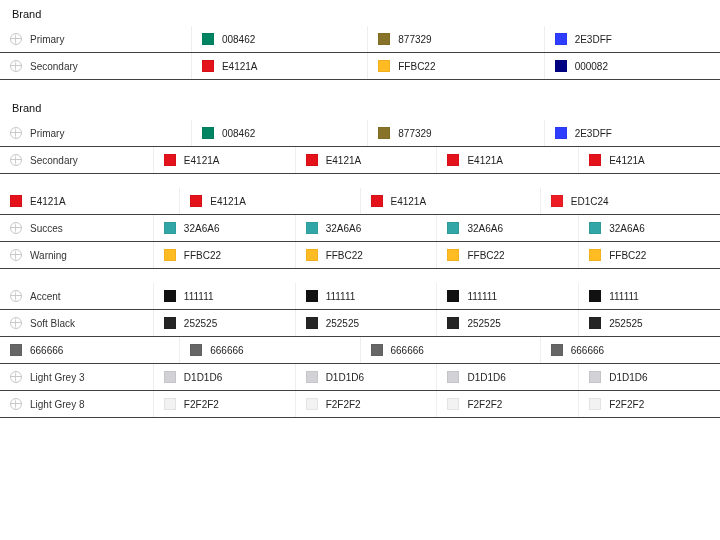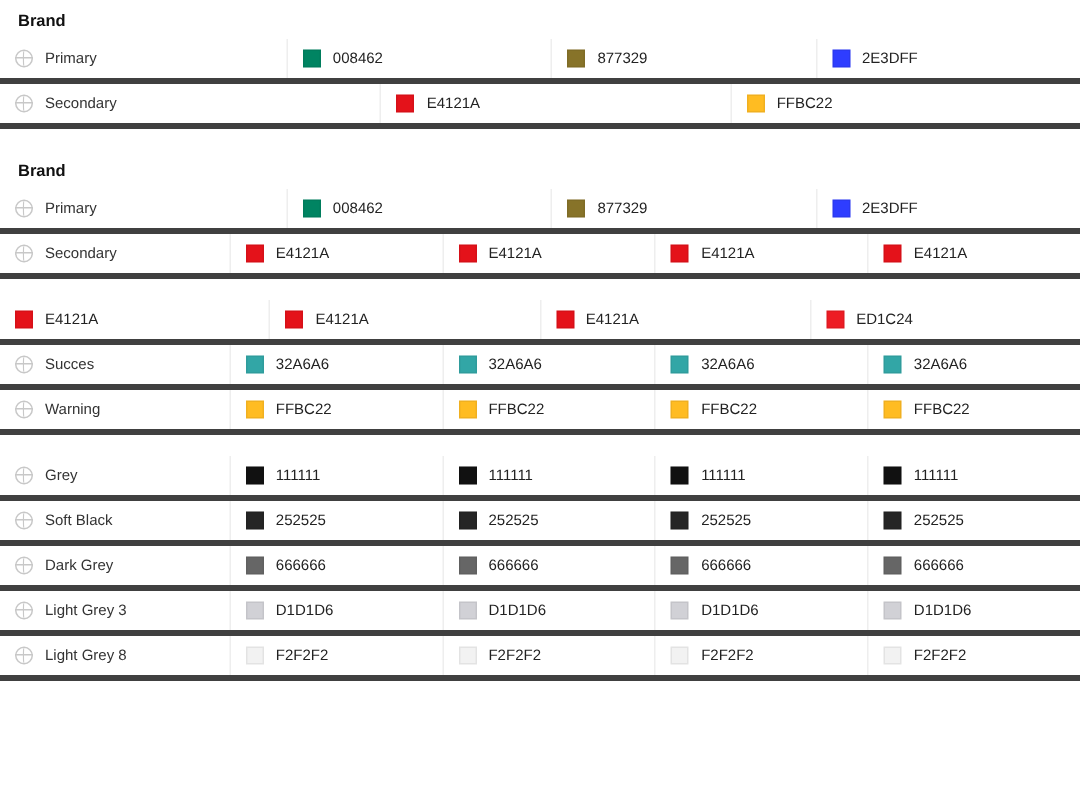--- a/index.html
+++ b/index.html
@@ -1,18 +1,18 @@
 <!DOCTYPE html>
 <html><head>
 <meta charset="utf-8">
 <style>
 *{box-sizing:border-box;margin:0;padding:0}
 body{font-family:-apple-system,BlinkMacSystemFont,"Segoe UI",Arial,sans-serif;font-size:10px;color:#111;background:#fff;width:720px}
-.section-title{font-weight:700;font-size:11px;padding:8px 12px 6px;color:#111}
-.row{display:flex;border-bottom:4px solid #404040}
+.section-title{font-weight:400;font-size:11px;padding:8px 12px 6px;color:#111}
+.row{display:flex;border-bottom:1px solid #404040}
 .cell{flex:1;display:flex;align-items:center;padding:7px 10px;border-right:1px solid #eee;min-width:0}
 .cell:last-child{border-right:none}
 .cell.label{flex:1.1}
 .globe{width:12px;height:12px;border:1px solid #c8c8c8;border-radius:50%;margin-right:8px;position:relative;flex-shrink:0}
 .globe::before{content:"";position:absolute;top:-1px;left:4px;width:2px;height:12px;border-left:1px solid #c8c8c8;border-radius:50%}
 .globe::after{content:"";position:absolute;left:-1px;top:4px;height:2px;width:12px;border-top:1px solid #c8c8c8}
 .swatch{width:12px;height:12px;margin-right:8px;flex-shrink:0;border:1px solid rgba(0,0,0,0.06)}
 .hex{color:#222;font-size:10px;white-space:nowrap}
 .lbl{color:#333;font-size:10px}
 .gap{height:14px}
@@ -46,20 +46,24 @@
         <span class="lbl">Secondary</span>
       </div>
       <div class="cell">
         <span class="swatch" style="background: rgb(228, 18, 26);"></span>
         <span class="hex">E4121A</span>
       </div>
       <div class="cell">
         <span class="swatch" style="background: rgb(255, 188, 34);"></span>
         <span class="hex">FFBC22</span>
       </div>
+      <div class="cell">
+        <span class="swatch" style="background: rgb(0, 0, 130);"></span>
+        <span class="hex">000082</span>
+      </div>
     </div>
     <div class="gap"></div>
     <div class="section-title">Brand</div>
     <div class="row">
       <div class="cell label">
         <span class="globe"></span>
         <span class="lbl">Primary</span>
       </div>
       <div class="cell">
         <span class="swatch" style="background: rgb(0, 132, 98);"></span>
@@ -156,21 +160,21 @@
       </div>
       <div class="cell">
         <span class="swatch" style="background: rgb(255, 188, 34);"></span>
         <span class="hex">FFBC22</span>
       </div>
     </div>
     <div class="gap"></div>
     <div class="row">
       <div class="cell label">
         <span class="globe"></span>
-        <span class="lbl">Grey</span>
+        <span class="lbl">Accent</span>
       </div>
       <div class="cell">
         <span class="swatch" style="background: rgb(17, 17, 17);"></span>
         <span class="hex">111111</span>
       </div>
       <div class="cell">
         <span class="swatch" style="background: rgb(17, 17, 17);"></span>
         <span class="hex">111111</span>
       </div>
       <div class="cell">
@@ -198,24 +202,20 @@
       <div class="cell">
         <span class="swatch" style="background: rgb(37, 37, 37);"></span>
         <span class="hex">252525</span>
       </div>
       <div class="cell">
         <span class="swatch" style="background: rgb(37, 37, 37);"></span>
         <span class="hex">252525</span>
       </div>
     </div>
     <div class="row">
-      <div class="cell label">
-        <span class="globe"></span>
-        <span class="lbl">Dark Grey</span>
-      </div>
       <div class="cell">
         <span class="swatch" style="background: rgb(102, 102, 102);"></span>
         <span class="hex">666666</span>
       </div>
       <div class="cell">
         <span class="swatch" style="background: rgb(102, 102, 102);"></span>
         <span class="hex">666666</span>
       </div>
       <div class="cell">
         <span class="swatch" style="background: rgb(102, 102, 102);"></span>

